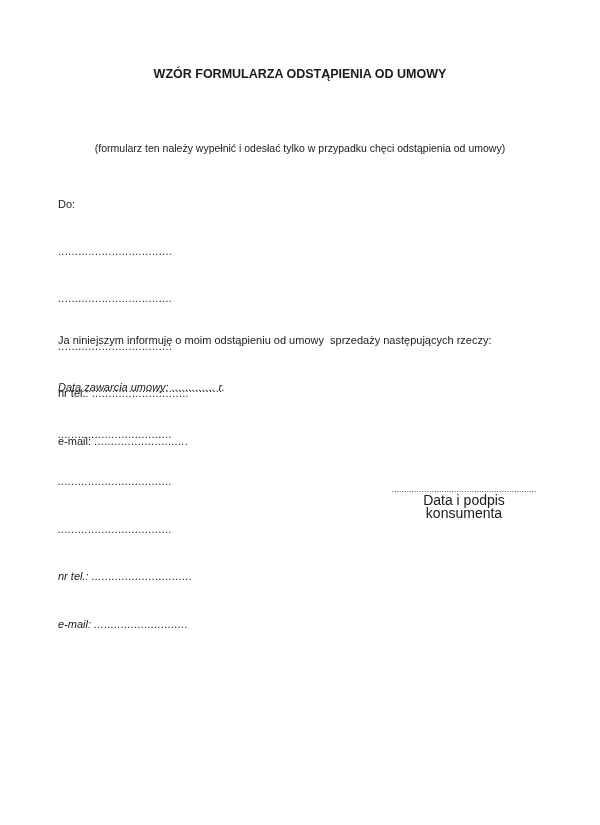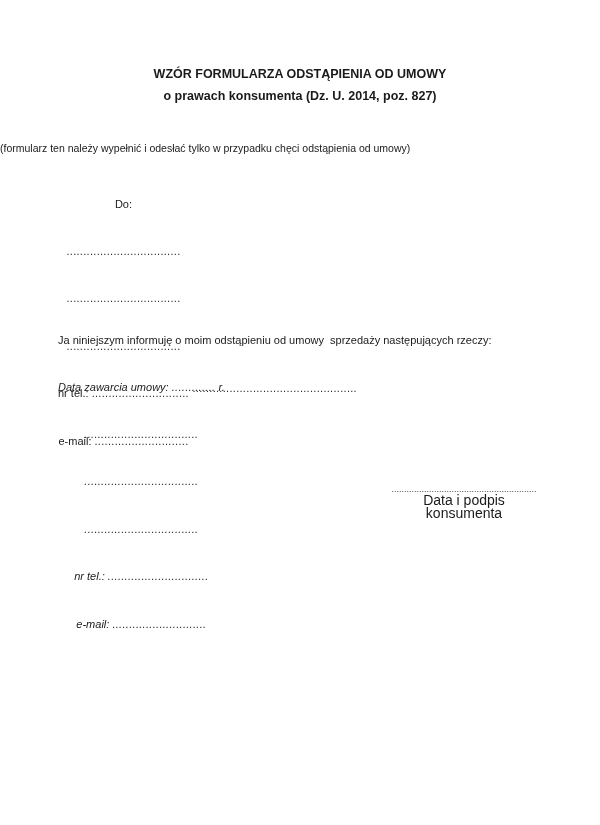--- a/index.html
+++ b/index.html
@@ -24,29 +24,29 @@
     text-align: center;
     font-weight: bold;
     font-size: 12.5px;
     line-height: 21.5px;
   }
   .note {
     position: absolute;
     top: 141px;
     left: 0;
     right: 0;
+    text-align: center;
     font-size: 10.5px;
     line-height: 14px;
   }
   .block {
     position: absolute;
     font-size: 11px;
     line-height: 15.8px;
     white-space: pre;
-    text-align: center;
   }
   .recipient { top: 165px; left: 58px; }
   .statement { top: 300px; left: 58px; line-height: 16px; }
   .contract  { top: 348px; left: 58px; font-style: italic; }
   .dots {
     color: #2a2a2a;
     letter-spacing: 0.3px;
   }
   .signature {
     position: absolute;
@@ -68,21 +68,20 @@
     color: #1a1a1a;
   }
 </style>
 </head>
 <body>
 
 <div class="page">
 
   <div class="header">
     <div>WZÓR FORMULARZA ODSTĄPIENIA OD UMOWY</div>
-    <div>o prawach konsumenta (Dz. U. 2014, poz. 827)</div>
   </div>
 
   <div class="note">(formularz ten należy wypełnić i odesłać tylko w przypadku chęci odstąpienia od umowy)</div>
 
   <div class="block recipient">
     <div>Do:</div>
     <div class="dots">..................................</div>
     <div class="dots">..................................</div>
     <div class="dots">..................................</div>
     <div><span>nr tel.: </span><span class="dots">.............................</span></div>

